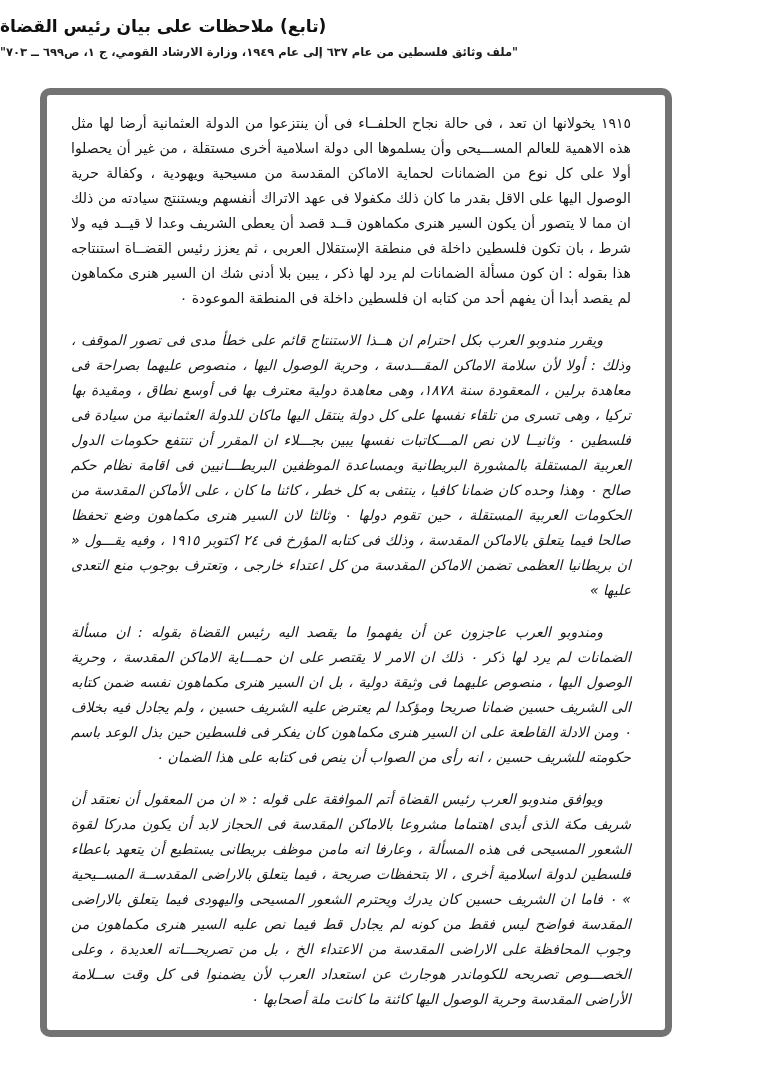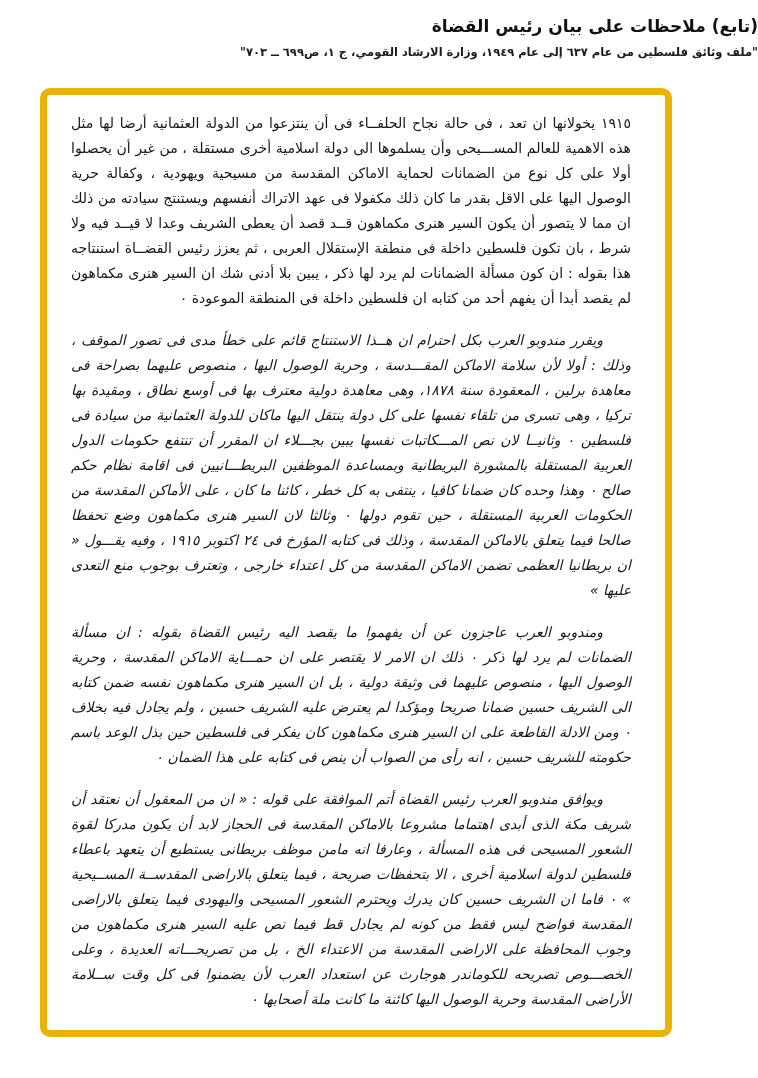--- a/index.html
+++ b/index.html
@@ -14,42 +14,42 @@
     background: #ffffff;
     overflow: hidden;
     font-family: "DejaVu Sans", sans-serif;
     direction: rtl;
   }
   .header {
     position: absolute;
     top: 16px;
     left: 0;
     width: 100%;
-    text-align: right;
+    text-align: left;
   }
   .title {
     font-size: 17px;
     font-weight: bold;
     color: #111111;
     letter-spacing: 0.2px;
   }
   .citation {
     margin-top: 9px;
     font-size: 11.5px;
     font-weight: bold;
     color: #1c1c1c;
   }
   .frame {
     position: absolute;
     top: 88px;
     left: 40px;
     width: 632px;
     height: 949px;
     box-sizing: border-box;
-    border: 7px solid #eab308;
+    border: 7px solid #737373;
     border-radius: 10px;
     padding: 16px 34px 0 24px;
     overflow: hidden;
     background: #ffffff;
   }
   .para {
     margin: 0 0 17px 0;
     font-size: 14px;
     line-height: 25px;
     color: #161616;

